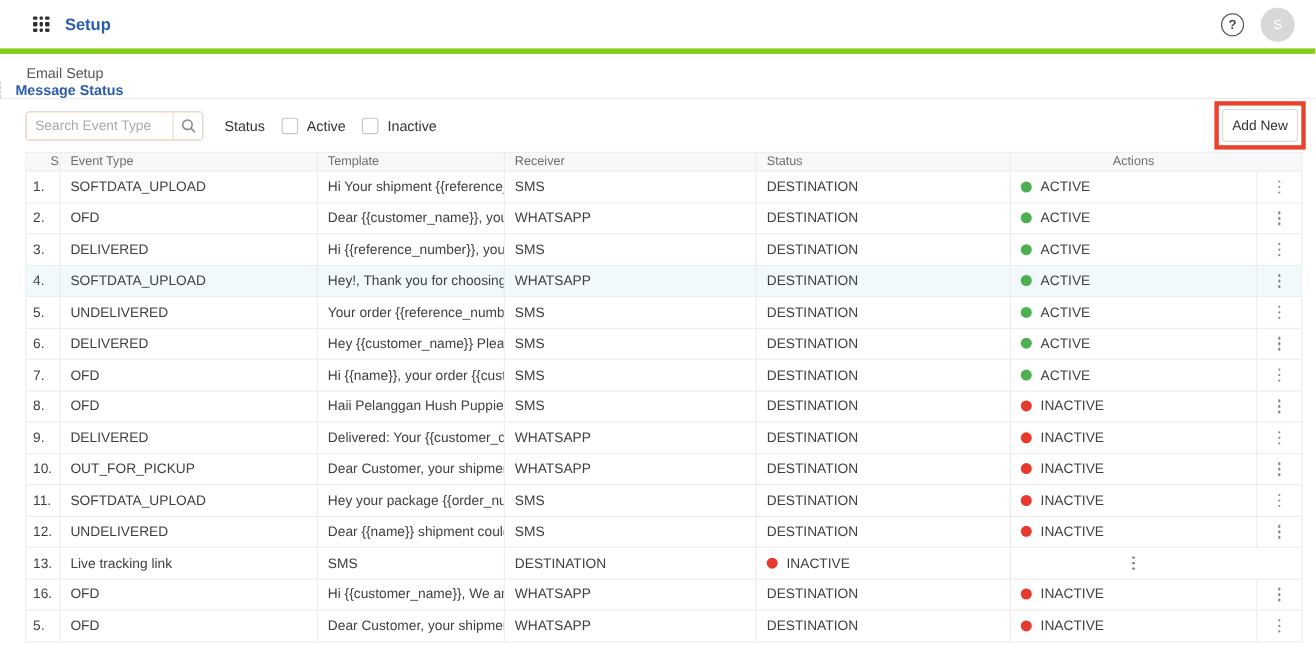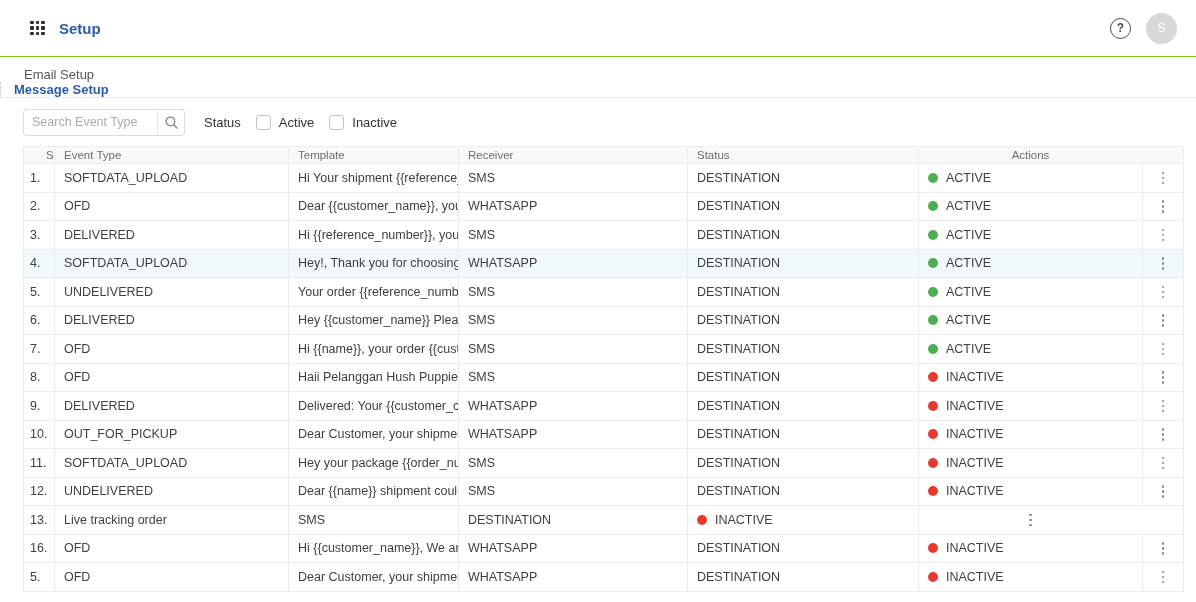--- a/index.html
+++ b/index.html
@@ -5,25 +5,25 @@
   * { box-sizing: border-box; margin: 0; padding: 0; }
   html, body { width: 1196px; height: 602px; overflow: hidden; }
   body {
     font-family: "Liberation Sans", sans-serif;
     background: #ffffff;
     color: #3b3b3b;
   }
 
   
   .topbar {
-    height: 57px;
+    height: 49px;
     display: flex;
     align-items: center;
     padding: 0 19px 0 30px;
-    border-bottom: 1px solid #84cc16;
+    border-bottom: 5px solid #84cc16;
   }
   .grid-icon {
     width: 15px; height: 15px;
     display: grid;
     grid-template-columns: repeat(3, 3.5px);
     grid-template-rows: repeat(3, 3.5px);
     gap: 2px;
     cursor: pointer;
   }
   .grid-icon span { background: #2f2f2f; border-radius: 1px; }
@@ -180,21 +180,21 @@
   </div>
   <div class="page-title">Setup</div>
   <div class="topbar-right">
     <div class="help-icon">?</div>
     <div class="avatar">S</div>
   </div>
 </div>
 
 <div class="tabsbar">
   <div class="tab tab-email">Email Setup</div>
-  <div class="tab tab-message">Message Setup</div>
+  <div class="tab tab-message">Message Status</div>
 </div>
 
 <div class="filterbar">
   <div class="search-wrap">
     <input type="text" placeholder="Search Event Type" style="">
     <div class="search-btn">
       <svg width="13" height="13" viewBox="0 0 13 13">
         <circle cx="5.4" cy="5.4" r="4.3" fill="none" stroke="#8a8a8a" stroke-width="1.4"></circle>
         <line x1="8.7" y1="8.7" x2="12" y2="12" stroke="#8a8a8a" stroke-width="1.4" stroke-linecap="round"></line>
       </svg>
@@ -203,20 +203,23 @@
   <div class="status-label">Status</div>
   <div class="check-group">
     <div class="checkbox"></div>
     <div class="check-label">Active</div>
   </div>
   <div class="check-group">
     <div class="checkbox"></div>
     <div class="check-label">Inactive</div>
   </div>
   <div class="filter-spacer"></div>
+  <div class="annotation-box">
+    <button class="add-new-btn">Add New</button>
+  </div>
 </div>
 
 <div class="table">
   <div class="trow thead">
     <div class="c-sn">S.N.</div>
     <div>Event Type</div>
     <div>Template</div>
     <div>Receiver</div>
     <div>Status</div>
     <div class="actions-cell">Actions</div>
@@ -445,21 +448,21 @@
       <div class="kebab">
         <span></span>
             <span></span>
             <span></span>
       </div>
     </div>
   </div>
 
   <div class="trow data-row">
     <div class="c-sn">13.</div>
-    <div>Live tracking order</div>
+    <div>Live tracking link</div>
     <div>SMS</div>
     <div>DESTINATION</div>
     <div class="status-cell">
       <span class="dot dot-inactive"></span>
       <span>INACTIVE</span>
     </div>
     <div class="actions-cell">
       <div class="kebab">
         <span></span>
             <span></span>

